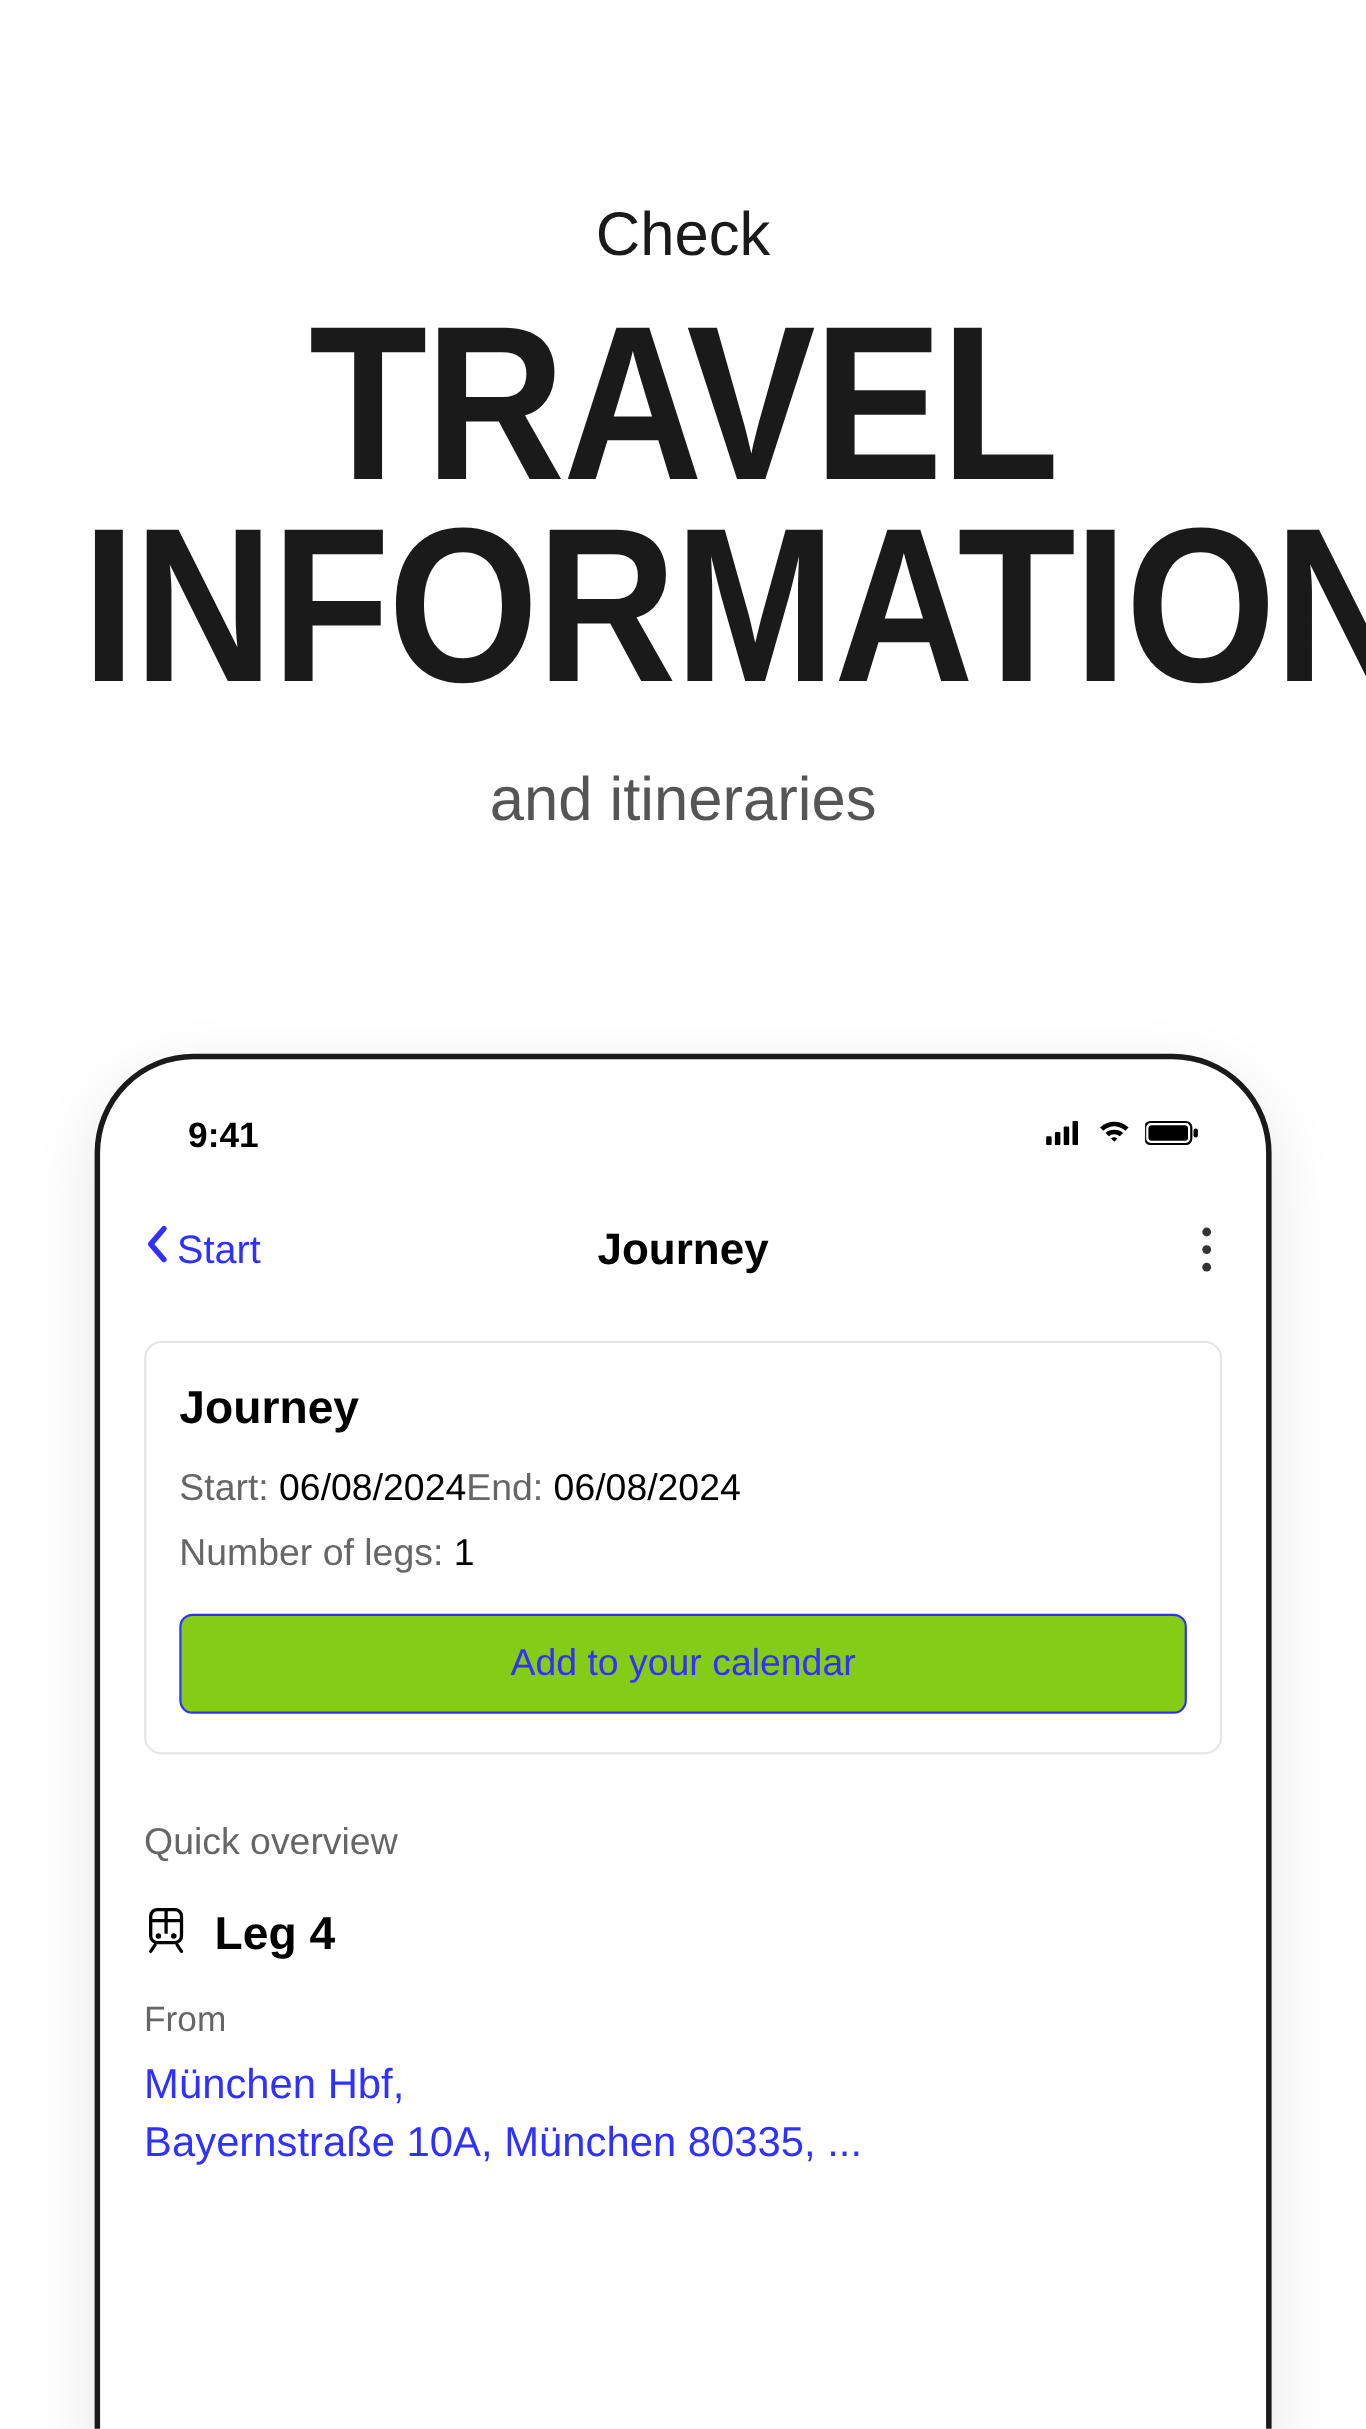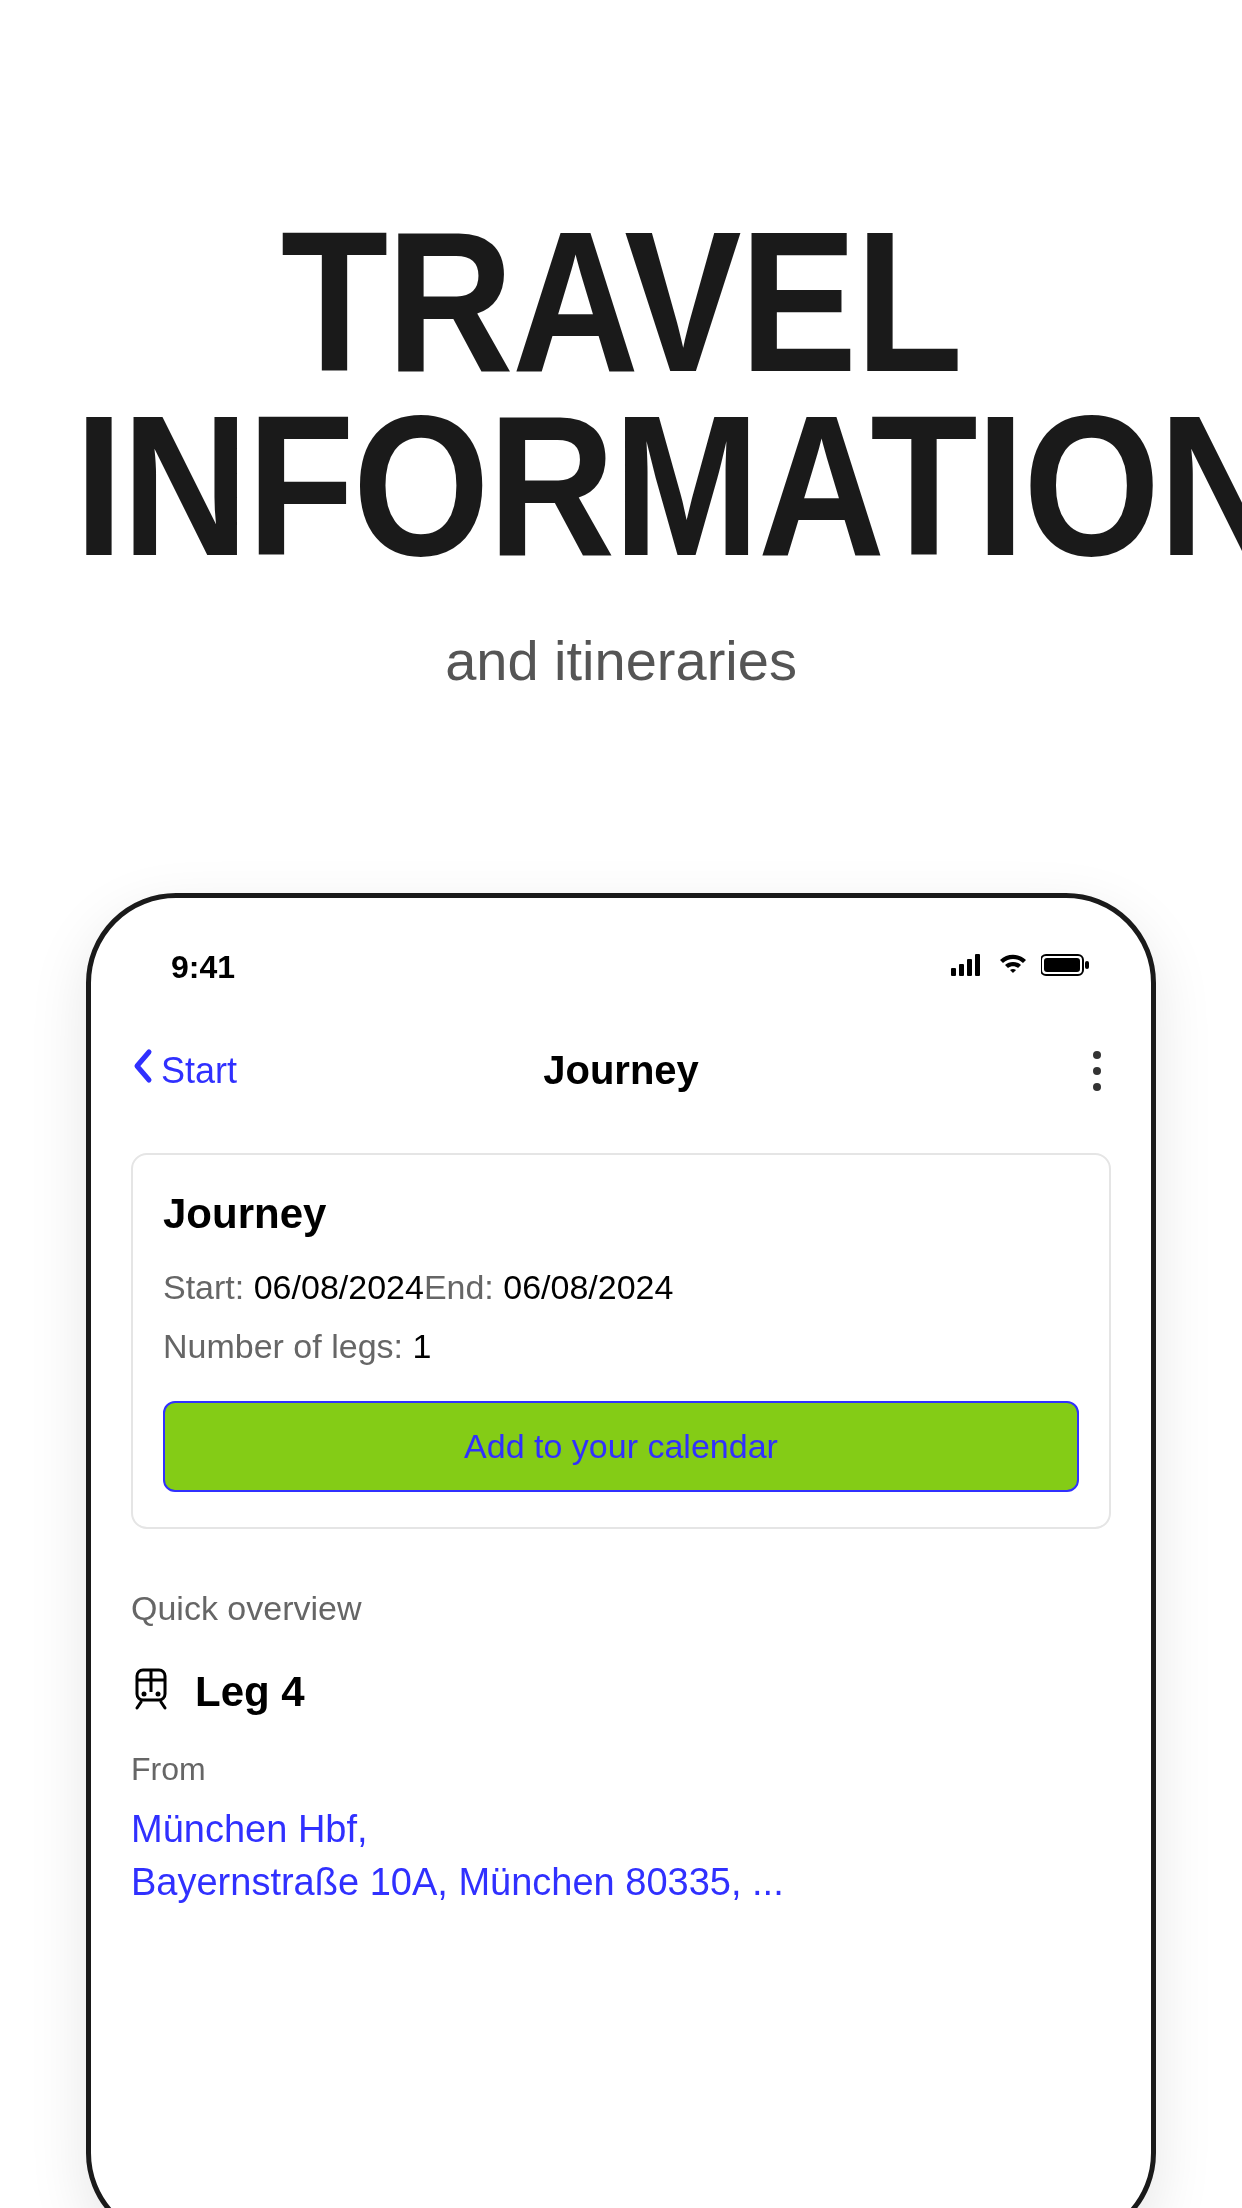--- a/index.html
+++ b/index.html
@@ -217,20 +217,21 @@
     .from-address {
       font-size: 38px;
       color: #3030ff;
       line-height: 1.4;
     }
   </style>
 </head>
 <body>
 
 <div class="promo-header">
+  <div class="promo-check">Check</div>
   <div class="promo-title">
     <div>TRAVEL</div>
     <div>INFORMATION</div>
   </div>
   <div class="promo-sub">and itineraries</div>
 </div>
 
 <div class="phone-frame">
 
   <div class="status-bar">

